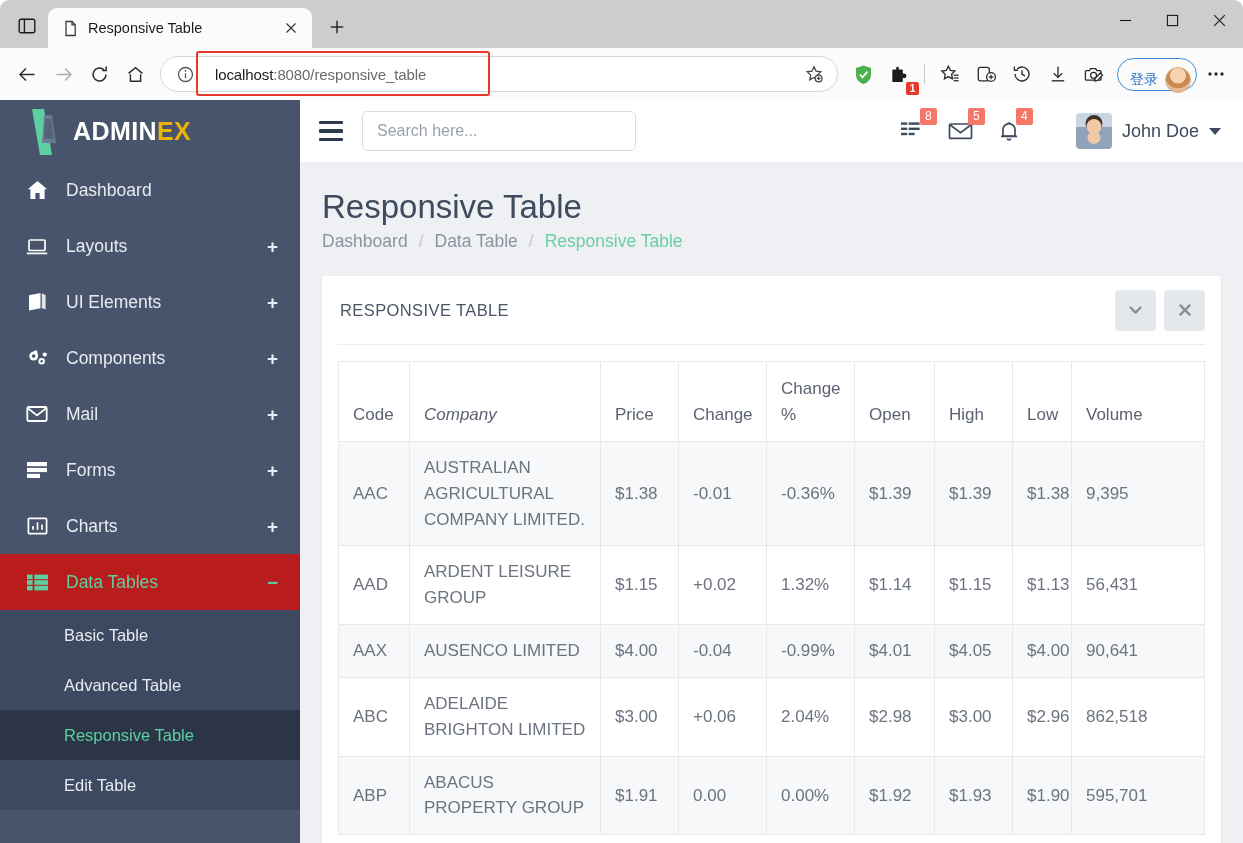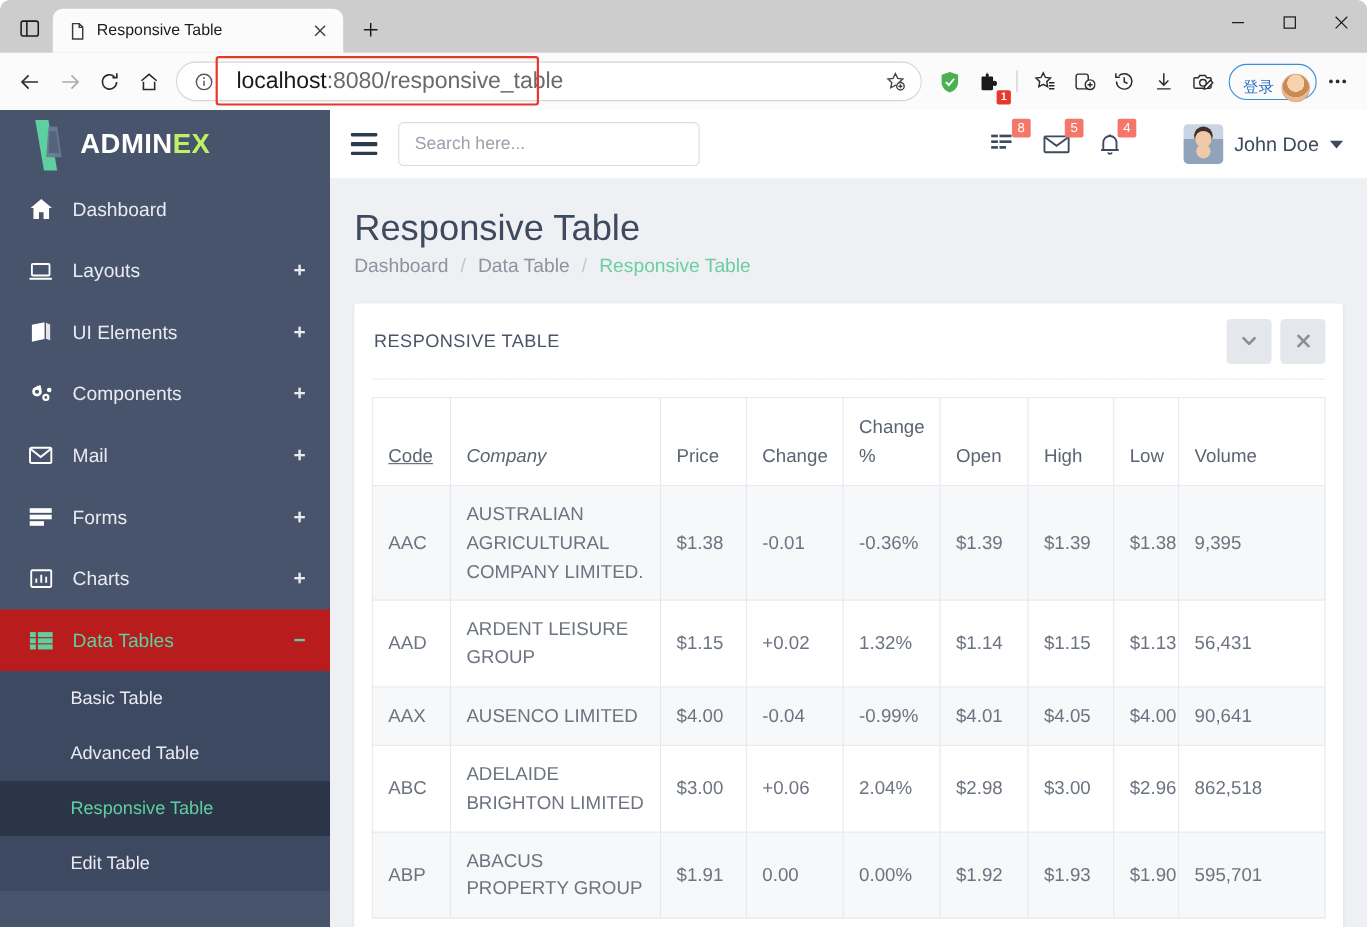--- a/index.html
+++ b/index.html
@@ -61,21 +61,21 @@
   .omnibox {
     flex: 1; height: 36px; background: #ffffff; border-radius: 18px;
     display: flex; align-items: center; padding: 0 6px 0 10px; gap: 4px;
     border: 1px solid #d6d6d6;
   }
   .url-highlight {
     position: absolute; left: 36px; top: -5px; width: 294px; height: 45px;
     border: 2.5px solid #e8382c; border-radius: 3px; pointer-events: none; z-index: 5;
   }
   .url-text {
-    flex: 1; font-size: 21px; color: #1b1b1b; white-space: nowrap; overflow: hidden;
+    flex: 1; font-size: 15px; color: #1b1b1b; white-space: nowrap; overflow: hidden;
     padding-left: 12px; letter-spacing: -.1px;
   }
   .url-text .dim { color: #6a6a6a; }
   .ext-sep { width: 1px; height: 20px; background: #c9c9c9; margin: 0 6px; }
   .signin-pill {
     display: flex; align-items: center; gap: 7px; height: 33px;
     border: 1.5px solid #3a8ddb; border-radius: 17px; padding: 12px 5px 0 12px;
     margin-left: 4px; cursor: pointer;
   }
   .signin-text { font-size: 14px; color: #2b6fc0; white-space: nowrap; }
@@ -93,21 +93,21 @@
   
   .viewport { flex: 1; display: flex; background: #eef0f4; overflow: hidden; position: relative; }
 
   
   .sidebar {
     width: 300px; flex: 0 0 300px; background: #47546b; display: flex;
     flex-direction: column; overflow: hidden;
   }
   .brand { height: 62px; display: flex; align-items: center; padding: 0 0 0 22px; gap: 9px; cursor: pointer; }
   .brand-name { font-size: 25px; font-weight: bold; color: #ffffff; letter-spacing: .4px; }
-  .brand-name .ex { color: #bef264; }
+  .brand-name .ex { color: #eab308; }
 
   .nav-list { flex: 1; overflow: hidden; }
   .nav-item {
     height: 56px; display: flex; align-items: center; padding: 0 22px 0 26px;
     gap: 18px; cursor: pointer; color: #e8ebf0;
   }
   .nav-item .label { font-size: 17.5px; flex: 1; white-space: nowrap; }
   .nav-item .ico { width: 22px; flex: 0 0 22px; display: flex; align-items: center; justify-content: center; }
   .nav-item .plus { font-size: 19px; font-weight: bold; line-height: 1; }
   .nav-item.parent-open { background: #b91c1c; color: #5ecfa0; }
@@ -177,21 +177,21 @@
 
   table.rt { width: 100%; border-collapse: collapse; table-layout: fixed; }
   table.rt th, table.rt td {
     border: 1px solid #e6e8ec; padding: 13px 14px; text-align: left;
     font-size: 17px; color: #6c7381; font-weight: normal; vertical-align: middle;
     line-height: 1.52;
   }
   table.rt th { color: #5c6371; vertical-align: bottom; height: 80px; }
   table.rt tbody tr:nth-child(odd) { background: #f7f8f9; }
   table.rt tbody tr:nth-child(even) { background: #ffffff; }
-  .c-code { width: 71px; text-decoration: underline; }
+  .c-code { width: 71px; }
   .c-company { width: 191px; font-style: italic; }
   .c-price { width: 78px; }
   .c-change { width: 88px; }
   .c-changep { width: 88px; }
   .c-open { width: 80px; }
   .c-high { width: 78px; }
   .c-low { width: 59px; }
   .c-volume { width: auto; }
 </style>
 </head>

